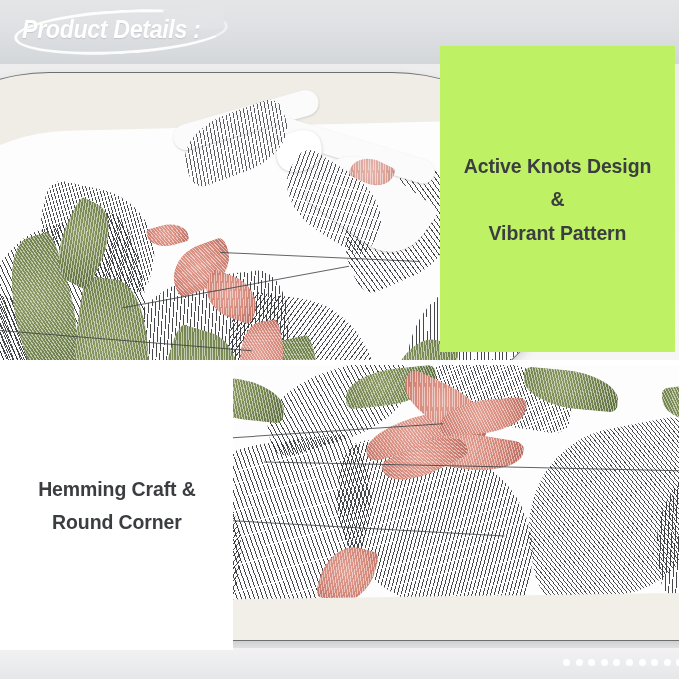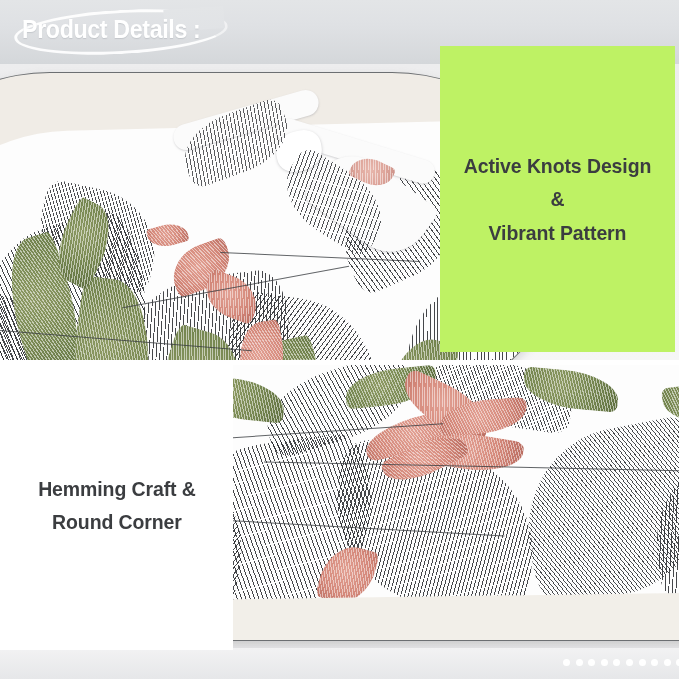--- a/index.html
+++ b/index.html
@@ -21,21 +21,21 @@
   
   .header-band {
     position: absolute;
     left: 0; top: 0;
     width: 679px; height: 64px;
     background: linear-gradient(180deg, #e3e5e7 0%, #dfe1e4 40%, #d4d7da 100%);
   }
   .header-title-wrap {
     position: absolute;
     left: 14px; top: 8px;
-    width: 230px; height: 48px;
+    width: 230px; height: 48px; font-style: italic;
   }
   .header-ellipse {
     position: absolute;
     left: 0; top: 2px;
     width: 214px; height: 44px;
     border: 3px solid rgba(255,255,255,0.92);
     border-radius: 50%;
     transform: rotate(-3.2deg);
     box-sizing: border-box;
     border-right-color: rgba(255,255,255,0.55);

